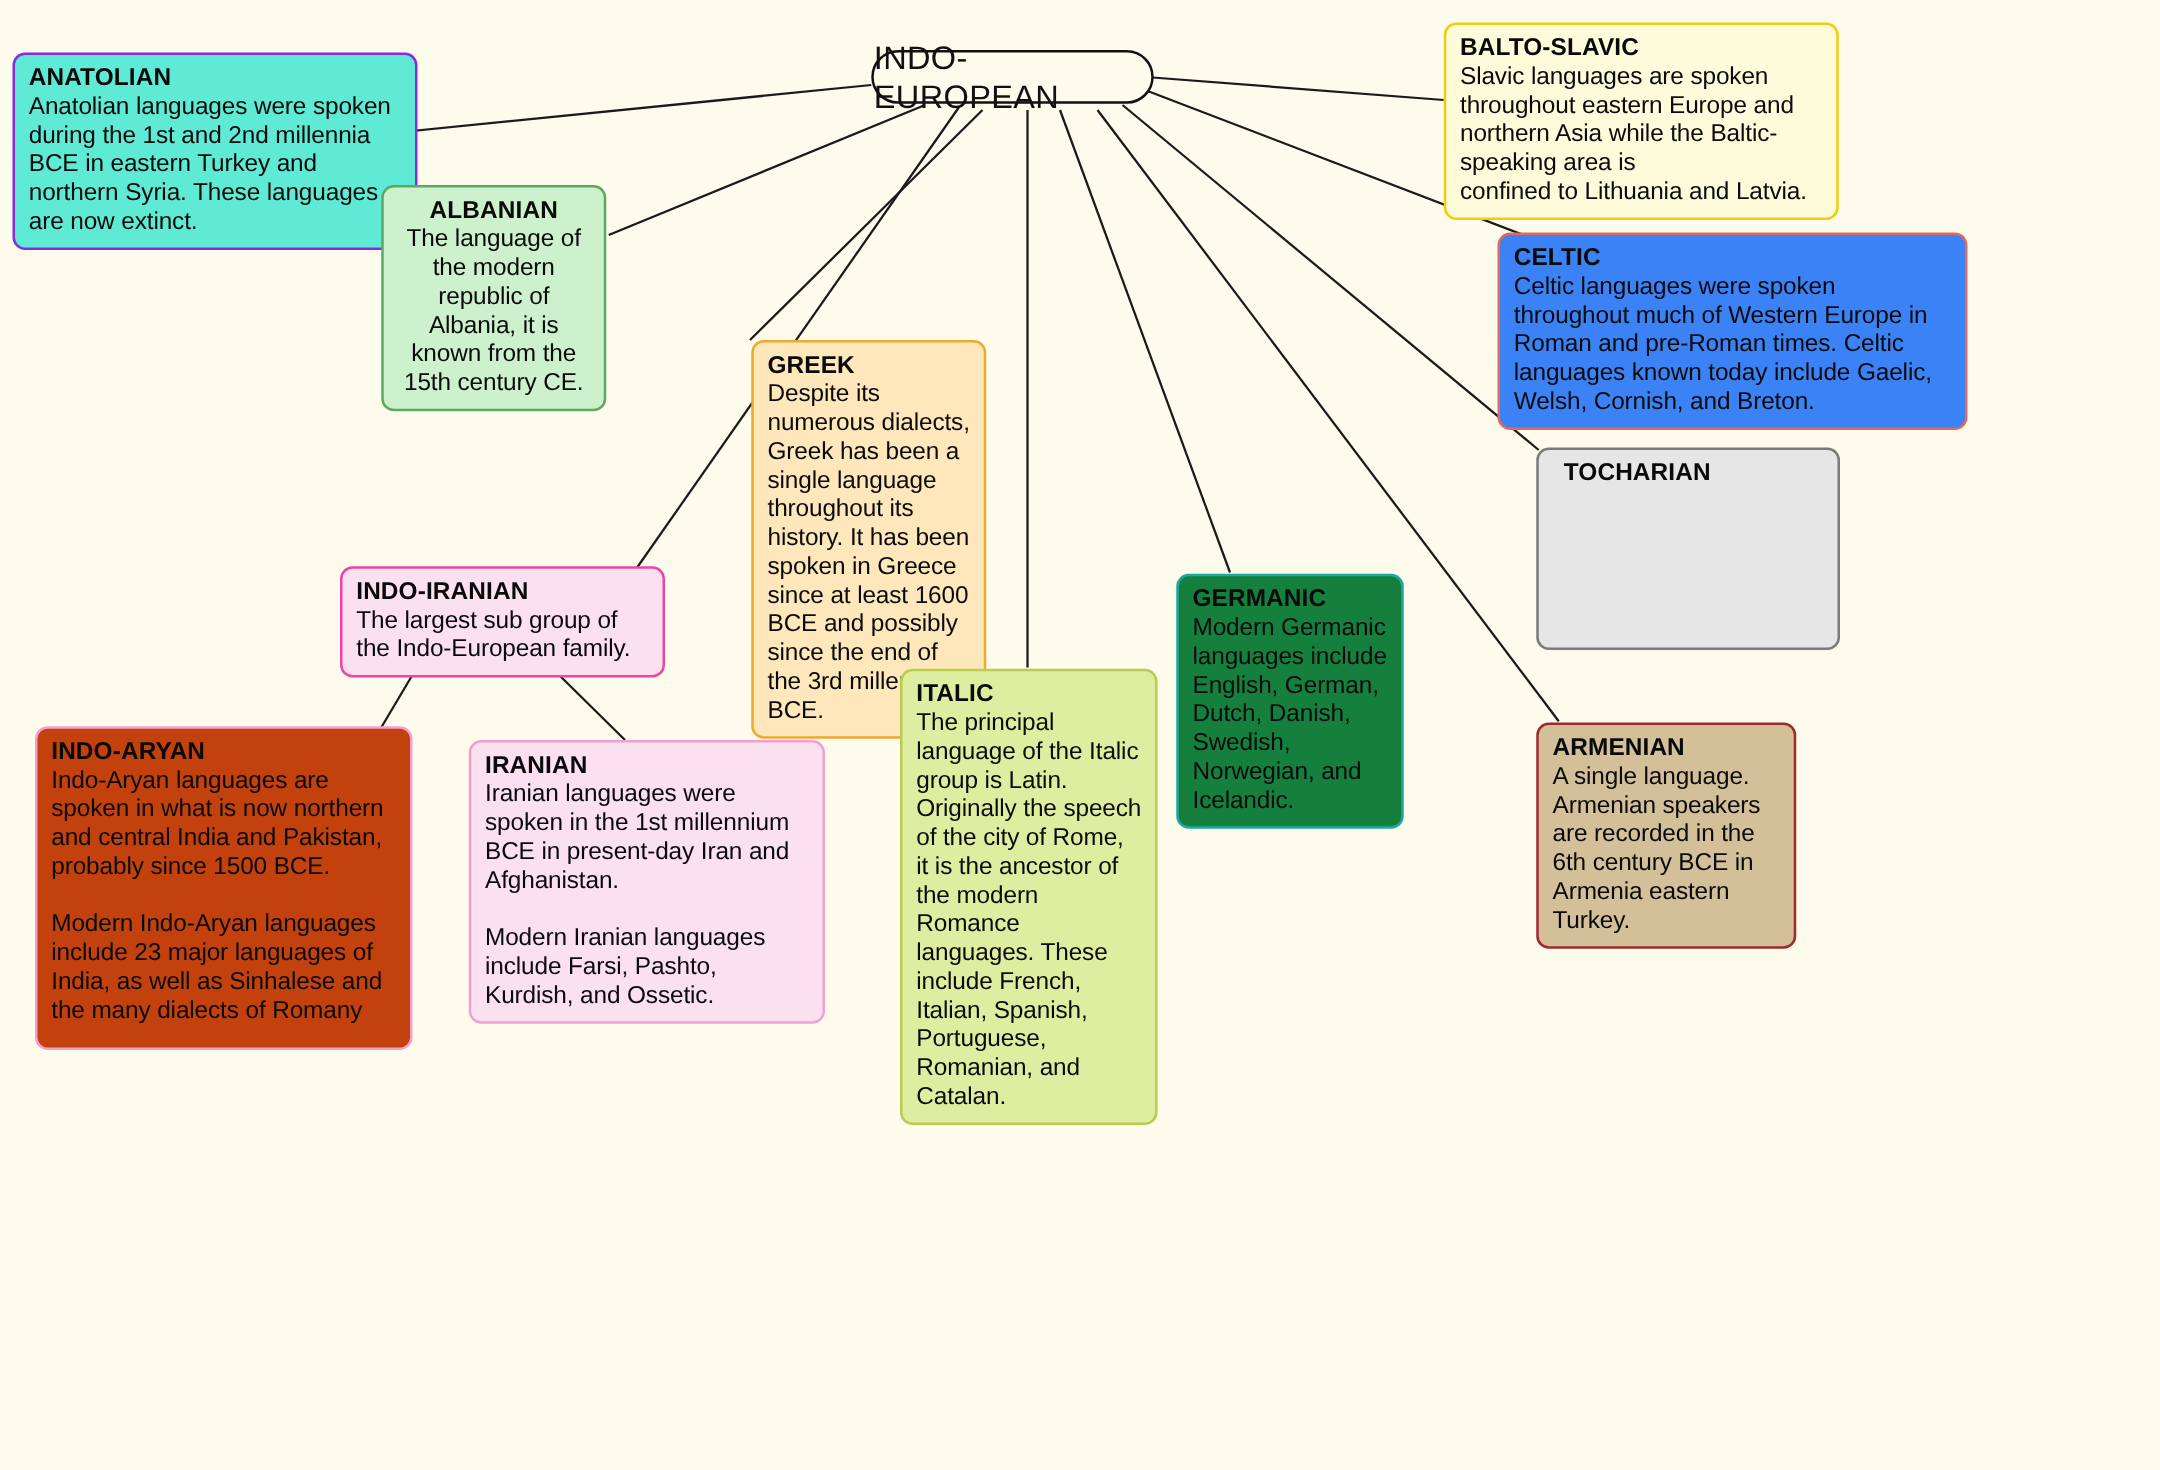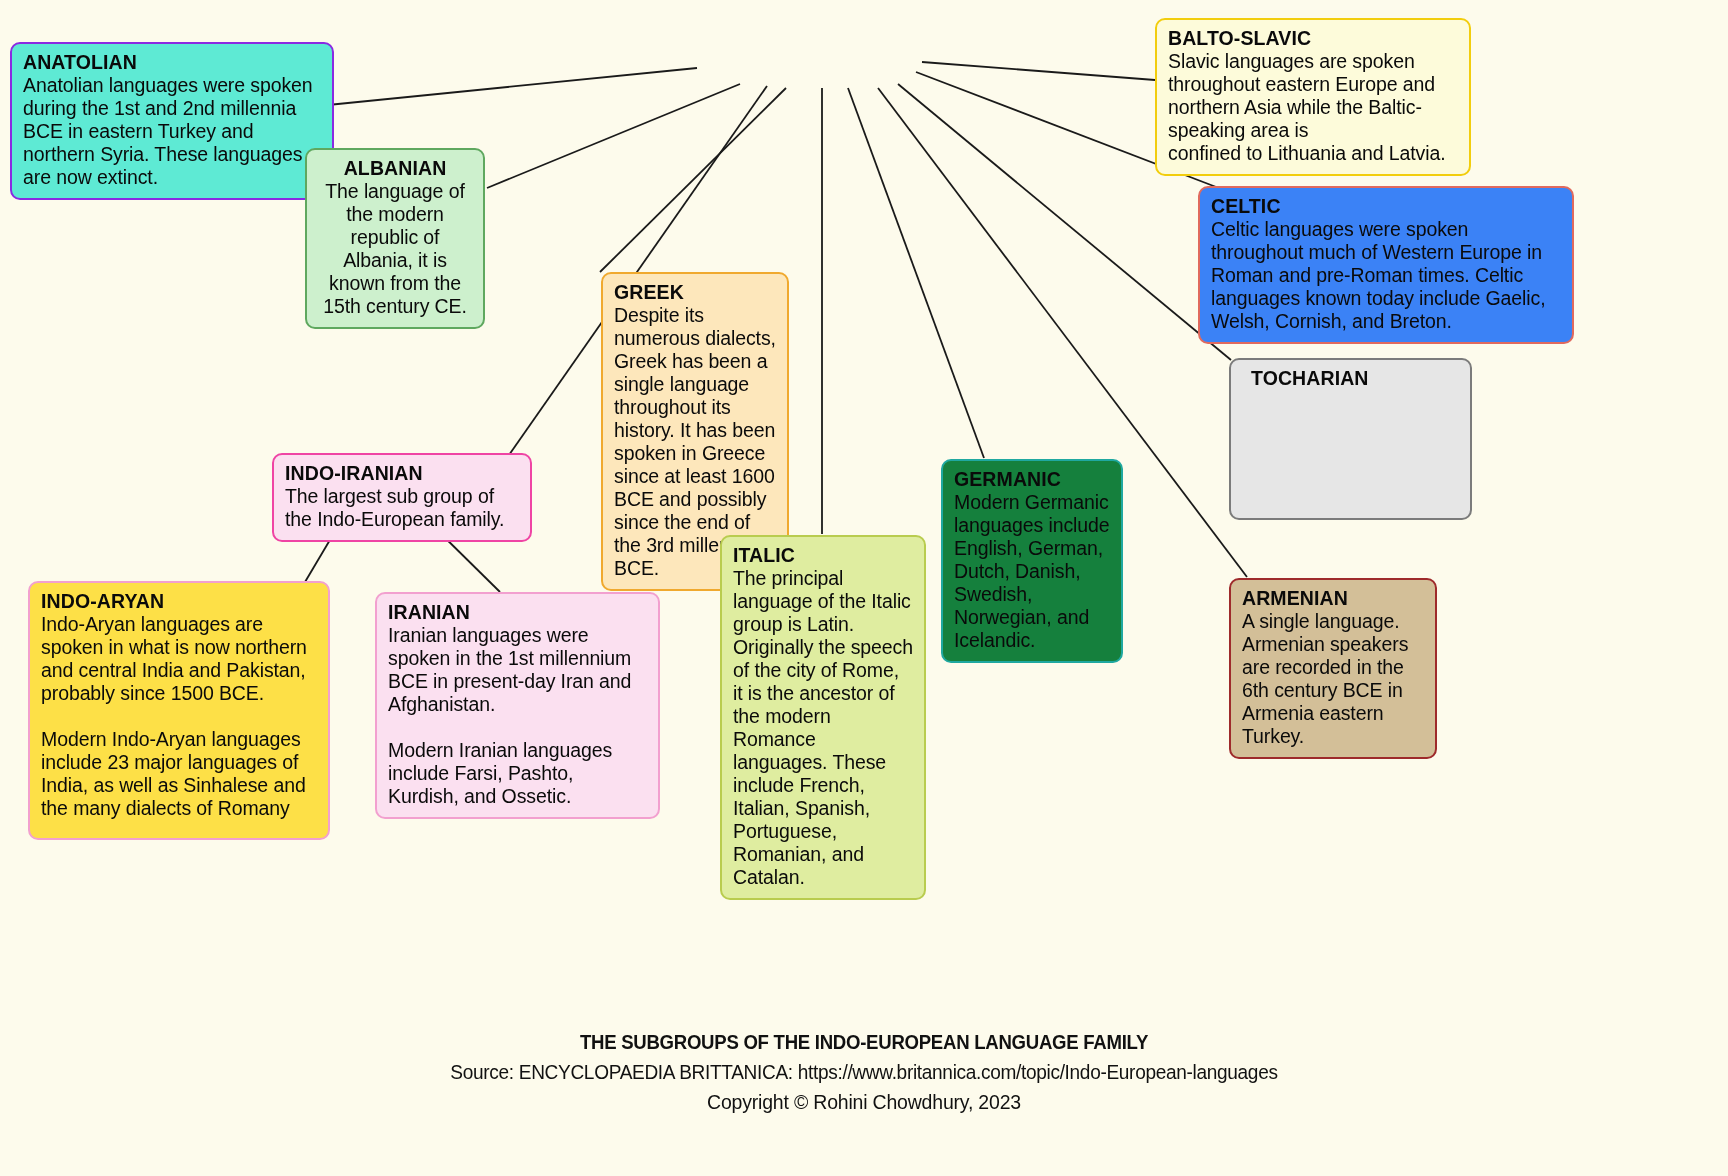--- a/index.html
+++ b/index.html
@@ -110,40 +110,38 @@
       <line x1="822" y1="88" x2="822" y2="534" stroke="#1a1a1a" stroke-width="1.8"></line>
       <line x1="848" y1="88" x2="984" y2="458" stroke="#1a1a1a" stroke-width="1.8"></line>
       <line x1="878" y1="88" x2="1247" y2="577" stroke="#1a1a1a" stroke-width="1.8"></line>
       <line x1="898" y1="84" x2="1231" y2="360" stroke="#1a1a1a" stroke-width="1.8"></line>
       <line x1="916" y1="72" x2="1224" y2="190" stroke="#1a1a1a" stroke-width="1.8"></line>
       <line x1="922" y1="62" x2="1155" y2="80" stroke="#1a1a1a" stroke-width="1.8"></line>
       <line x1="340" y1="523" x2="305" y2="582" stroke="#1a1a1a" stroke-width="1.8"></line>
       <line x1="430" y1="523" x2="500" y2="592" stroke="#1a1a1a" stroke-width="1.8"></line>
     </svg>
 
+  <div id="root-node" style="background: rgb(253, 251, 236); border-color: rgb(17, 17, 17);">
+    <span>INDO-EUROPEAN</span>
+  </div>
 
   <div id="nodes-container">
       <div class="node" style="left: 10px; top: 42px; width: 324px; min-height: 146px; background: #5eead4; border-color: rgb(138, 43, 226);"><span class="title">ANATOLIAN</span><span class="body">Anatolian languages were spoken during the 1st and 2nd millennia BCE in eastern Turkey and northern Syria. These languages are now extinct.</span></div>
       <div class="node" style="left: 305px; top: 148px; width: 180px; min-height: 140px; background: rgb(205, 240, 205); border-color: rgb(95, 168, 95); text-align: center;"><span class="title">ALBANIAN</span><span class="body">The language of the modern republic of Albania, it is known from the 15th century CE.</span></div>
       <div class="node" style="left: 601px; top: 272px; width: 188px; min-height: 238px; background: rgb(253, 231, 187); border-color: rgb(240, 169, 46);"><span class="title">GREEK</span><span class="body">Despite its numerous dialects, Greek has been a single language throughout its history. It has been spoken in Greece since at least 1600 BCE and possibly since the end of the 3rd millennium BCE.</span></div>
       <div class="node" style="left: 1155px; top: 18px; width: 316px; min-height: 139px; background: rgb(253, 251, 218); border-color: rgb(242, 205, 13);"><span class="title">BALTO-SLAVIC</span><span class="body">Slavic languages are spoken throughout eastern Europe and northern Asia while the Baltic-speaking area is
 confined to Lithuania and Latvia.</span></div>
       <div class="node" style="left: 1198px; top: 186px; width: 376px; min-height: 140px; background: #3b82f6; border-color: rgb(224, 106, 94);"><span class="title">CELTIC</span><span class="body">Celtic languages were spoken throughout much of Western Europe in Roman and pre-Roman times. Celtic languages known today include Gaelic,  Welsh, Cornish, and Breton.</span></div>
       <div class="node" style="left: 1229px; top: 358px; width: 243px; min-height: 162px; background: rgb(230, 230, 230); border-color: rgb(123, 123, 123); padding-left: 20px;"><span class="title">TOCHARIAN</span></div>
       <div class="node" style="left: 941px; top: 459px; width: 182px; min-height: 186px; background: #15803d; border-color: rgb(31, 168, 160);"><span class="title">GERMANIC</span><span class="body">Modern Germanic languages include English, German, Dutch, Danish, Swedish, Norwegian, and Icelandic.</span></div>
       <div class="node" style="left: 272px; top: 453px; width: 260px; min-height: 70px; background: rgb(251, 224, 240); border-color: rgb(239, 68, 164);"><span class="title">INDO-IRANIAN</span><span class="body">The largest sub group of the Indo-European family.</span></div>
       <div class="node" style="left: 720px; top: 535px; width: 206px; min-height: 288px; background: rgb(223, 237, 160); border-color: rgb(185, 204, 79);"><span class="title">ITALIC</span><span class="body">The principal language of the Italic group is Latin. Originally the speech of the city of Rome, it is the ancestor of the modern Romance languages. These include French, Italian, Spanish, Portuguese, Romanian, and Catalan.</span></div>
-      <div class="node" style="left: 28px; top: 581px; width: 302px; min-height: 259px; background: #fde047; border-color: rgb(242, 160, 207);"><span class="title">INDO-ARYAN</span><span class="body">Indo-Aryan languages are spoken in what is now northern and central India and Pakistan, probably since 1500 BCE.
+      <div class="node" style="left: 28px; top: 581px; width: 302px; min-height: 259px; background: #c2410c; border-color: rgb(242, 160, 207);"><span class="title">INDO-ARYAN</span><span class="body">Indo-Aryan languages are spoken in what is now northern and central India and Pakistan, probably since 1500 BCE.
 
 Modern Indo-Aryan languages include 23 major languages of India, as well as Sinhalese and the many dialects of Romany</span></div>
       <div class="node" style="left: 375px; top: 592px; width: 285px; min-height: 175px; background: rgb(251, 224, 240); border-color: rgb(242, 160, 207);"><span class="title">IRANIAN</span><span class="body">Iranian languages were spoken in the 1st millennium BCE in present-day  Iran and Afghanistan.
 
 Modern Iranian languages include Farsi, Pashto, Kurdish, and Ossetic.</span></div>
       <div class="node" style="left: 1229px; top: 578px; width: 208px; min-height: 173px; background: rgb(211, 191, 152); border-color: rgb(158, 42, 43);"><span class="title">ARMENIAN</span><span class="body">A single language. Armenian speakers are recorded in the 6th century BCE in Armenia eastern Turkey.</span></div>
     </div>
 
-  <div id="caption">
-    <span class="cap-title">THE SUBGROUPS OF THE INDO-EUROPEAN LANGUAGE FAMILY</span>
-    <span class="cap-source">Source: ENCYCLOPAEDIA BRITTANICA: https://www.britannica.com/topic/Indo-European-languages</span>
-    <span class="cap-copy">Copyright © Rohini Chowdhury, 2023</span>
-  </div>
 
 </div>
 
 </body></html>

